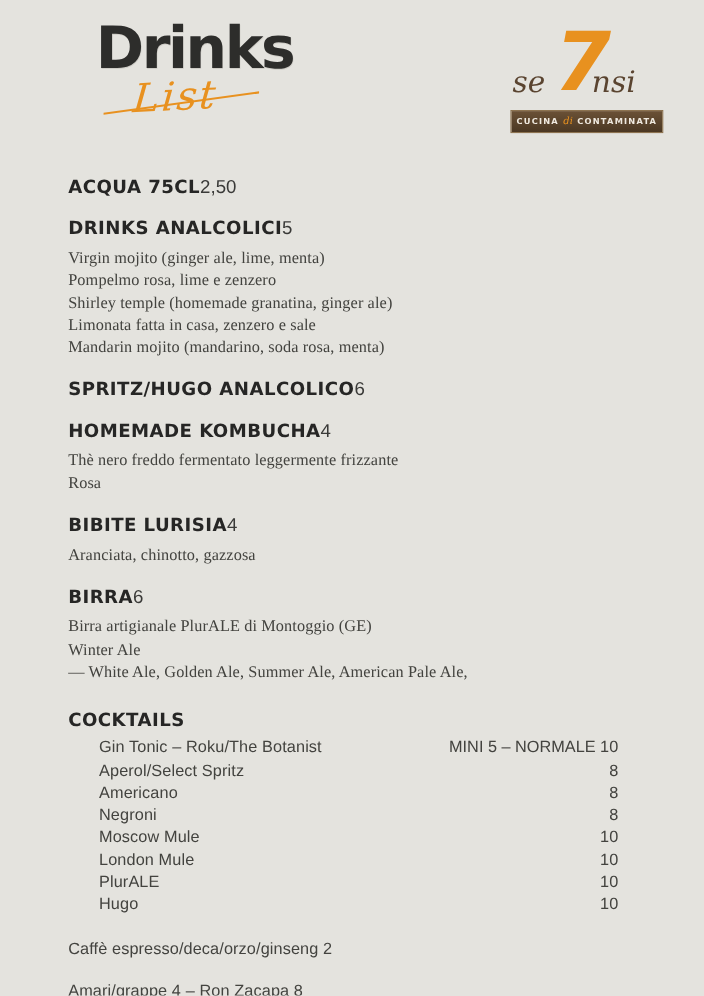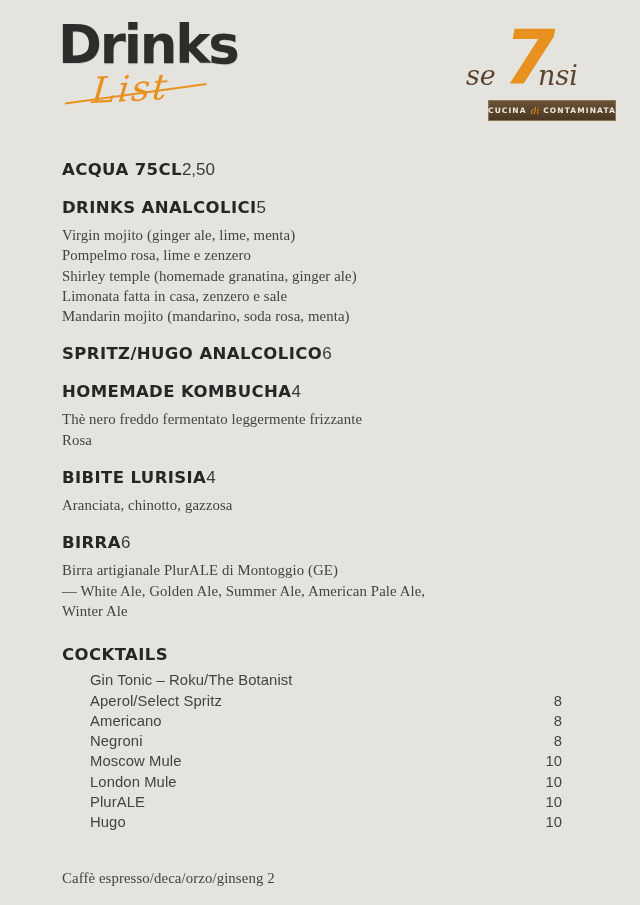--- a/index.html
+++ b/index.html
@@ -14,20 +14,21 @@
     color: #3a3a38;
     overflow: hidden;
     position: relative;
   }
 
   .page {
     position: relative;
     width: 640px;
     height: 905px;
     box-sizing: border-box;
+    padding-left: 29px;
   }
 
   
   .header {
     position: relative;
     height: 152px;
   }
   .brand-block {
     position: absolute;
     left: 58px;
@@ -105,30 +106,29 @@
     font-style: italic;
     font-size: 74px;
     line-height: 0.95;
     color: #e8911f;
     letter-spacing: -4px;
   }
   .logo-bar {
     position: absolute;
     left: 0;
     top: 78px;
-    width: 128px;
+    width: 139px;
     height: 21px;
     background: linear-gradient(180deg, #6b5136 0%, #4b3823 100%);
     border: 1px solid #8d7350;
     box-sizing: border-box;
     display: flex;
     align-items: center;
     justify-content: center;
     gap: 4px;
-    margin-left: 24px;
   }
   .logo-bar-text {
     font-family: "DejaVu Sans", sans-serif;
     font-weight: bold;
     font-size: 7.5px;
     letter-spacing: 1.1px;
     color: #efe9df;
     white-space: nowrap;
   }
   .logo-bar-mid {
@@ -191,25 +191,24 @@
   }
   .item-price {
     font-family: "Liberation Sans", sans-serif;
     font-size: 14.8px;
     color: #43433f;
     text-align: right;
     white-space: nowrap;
   }
 
   .note {
-    font-family: Liberation Serif, serif;
+    font-family: Liberation Sans, sans-serif;
     font-size: 14.8px;
     color: #43433f;
     letter-spacing: 0.1px;
-    margin-top: 15px;
   }
 
   
   .gap-sec { height: 18px; }
   .gap-head { height: 7px; }
   .gap-big { height: 24px; }
   .gap-note { height: 22px; }
   .gap-cocktail { height: 6px; }
 </style>
 </head>
@@ -283,30 +282,31 @@
           <div>Aranciata, chinotto, gazzosa</div>
         </div>
         <div class="gap-sec"></div>
         <div class="row">
           <div class="sec-head">BIRRA</div>
           <div class="sec-price">6</div>
         </div>
         <div class="gap-head"></div>
         <div class="desc">
           <div>Birra artigianale PlurALE di Montoggio (GE)</div>
+          <div>Winter Ale</div>
           <div>— White Ale, Golden Ale, Summer Ale, American Pale Ale,</div>
-          <div>Winter Ale</div>
         </div>
       </div>
     <div id="cocktails-host">
         <div class="gap-big"></div>
         <div class="sec-head">COCKTAILS</div>
         <div class="gap-cocktail"></div>
         <div class="item-row">
           <span class="item-name">Gin Tonic – Roku/The Botanist</span>
+          <span class="item-price">MINI 5 – NORMALE 10</span>
         </div>
         <div class="item-row">
           <span class="item-name">Aperol/Select Spritz</span>
           <span class="item-price">8</span>
         </div>
         <div class="item-row">
           <span class="item-name">Americano</span>
           <span class="item-price">8</span>
         </div>
         <div class="item-row">

